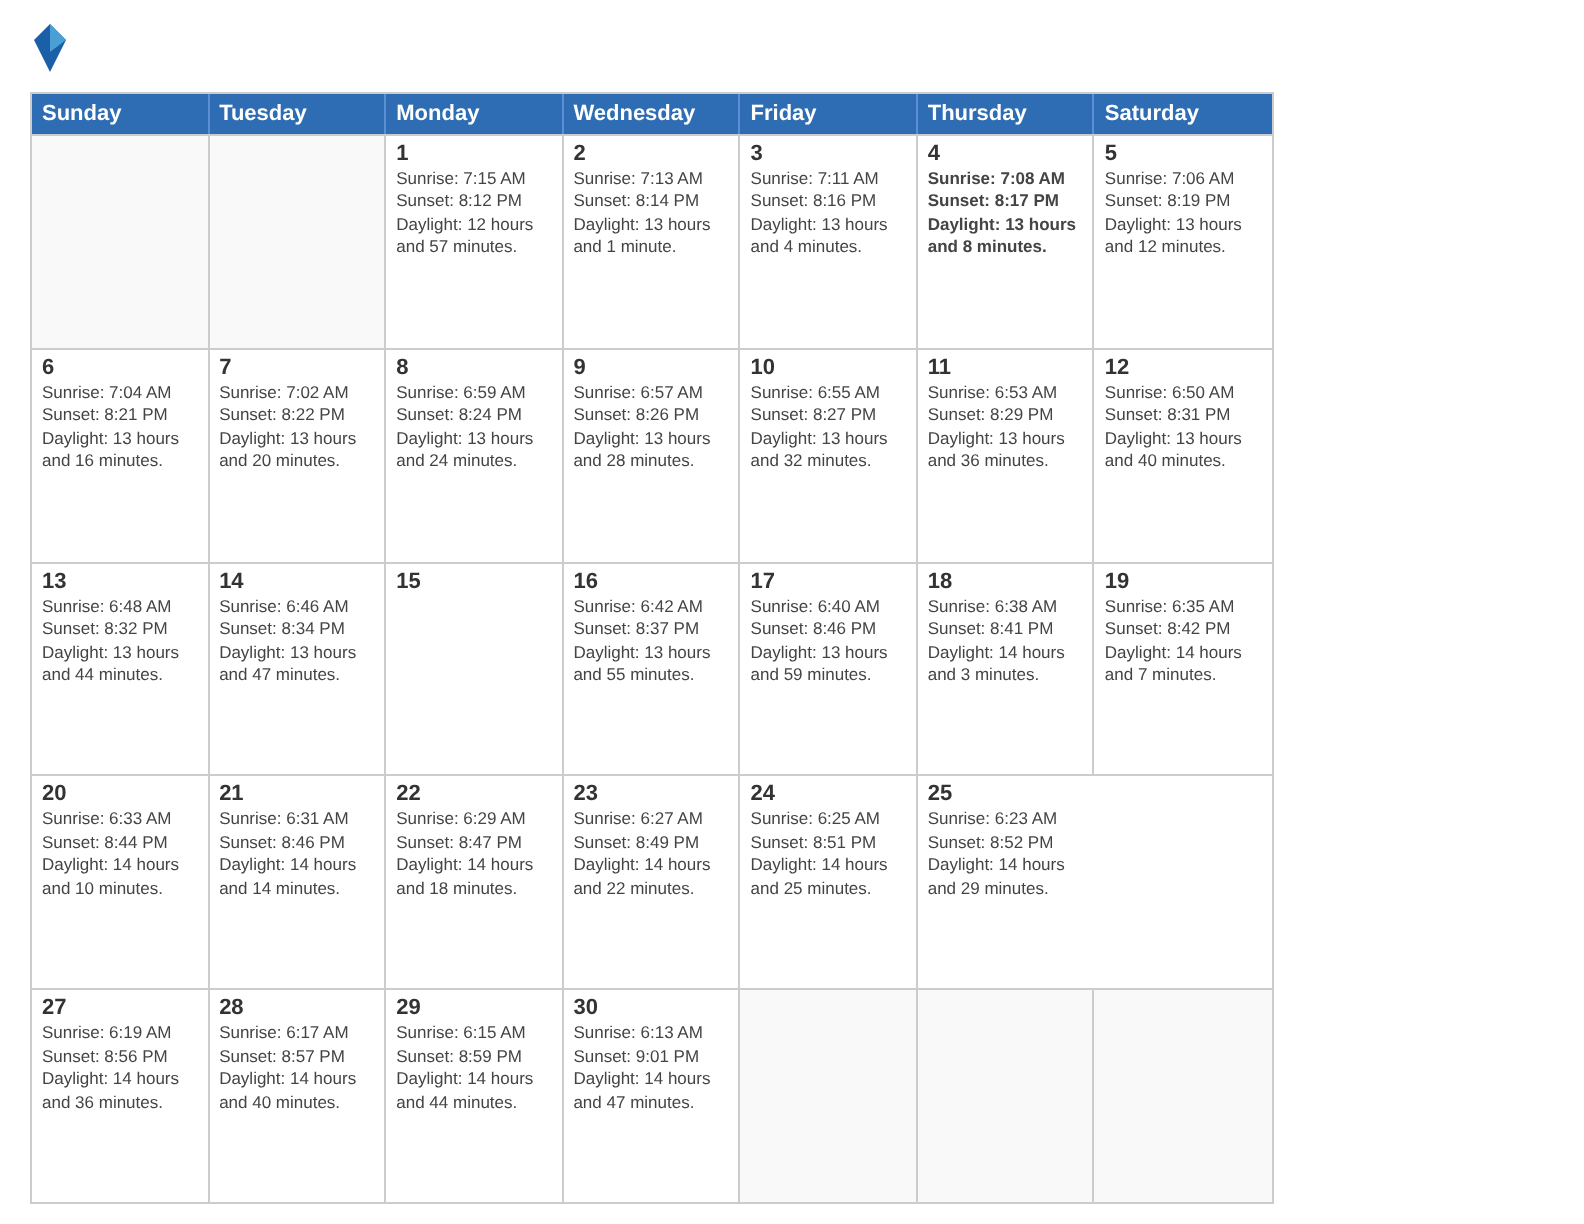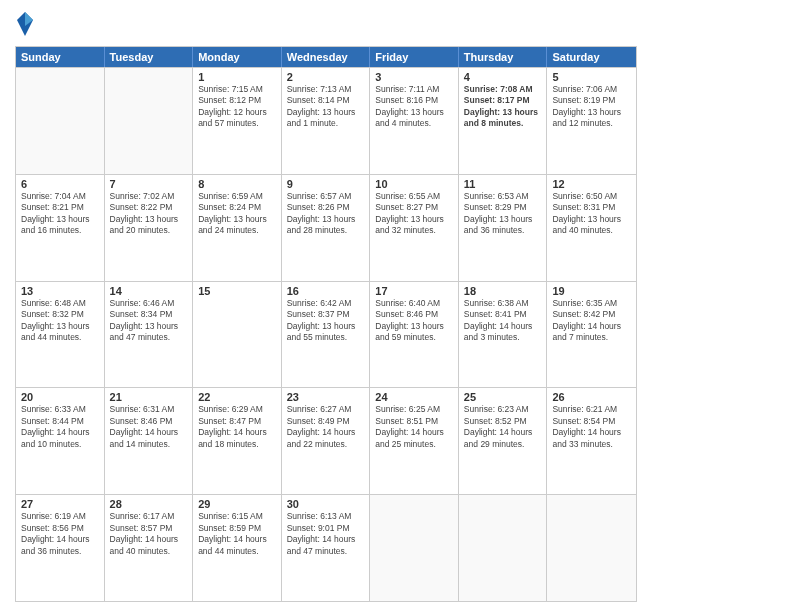--- a/index.html
+++ b/index.html
@@ -287,26 +287,20 @@
             <div class="day-info" style="white-space: pre-line;">Sunrise: 6:25 AM
 Sunset: 8:51 PM
 Daylight: 14 hours and 25 minutes.</div>
           </div>
           <div class="cal-cell">
             <div class="day-number">25</div>
             <div class="day-info" style="white-space: pre-line;">Sunrise: 6:23 AM
 Sunset: 8:52 PM
 Daylight: 14 hours and 29 minutes.</div>
           </div>
-          <div class="cal-cell">
-            <div class="day-number">26</div>
-            <div class="day-info" style="white-space: pre-line;">Sunrise: 6:21 AM
-Sunset: 8:54 PM
-Daylight: 14 hours and 33 minutes.</div>
-          </div>
         </div>
         <div class="cal-row">
           <div class="cal-cell">
             <div class="day-number">27</div>
             <div class="day-info" style="white-space: pre-line;">Sunrise: 6:19 AM
 Sunset: 8:56 PM
 Daylight: 14 hours and 36 minutes.</div>
           </div>
           <div class="cal-cell">
             <div class="day-number">28</div>

